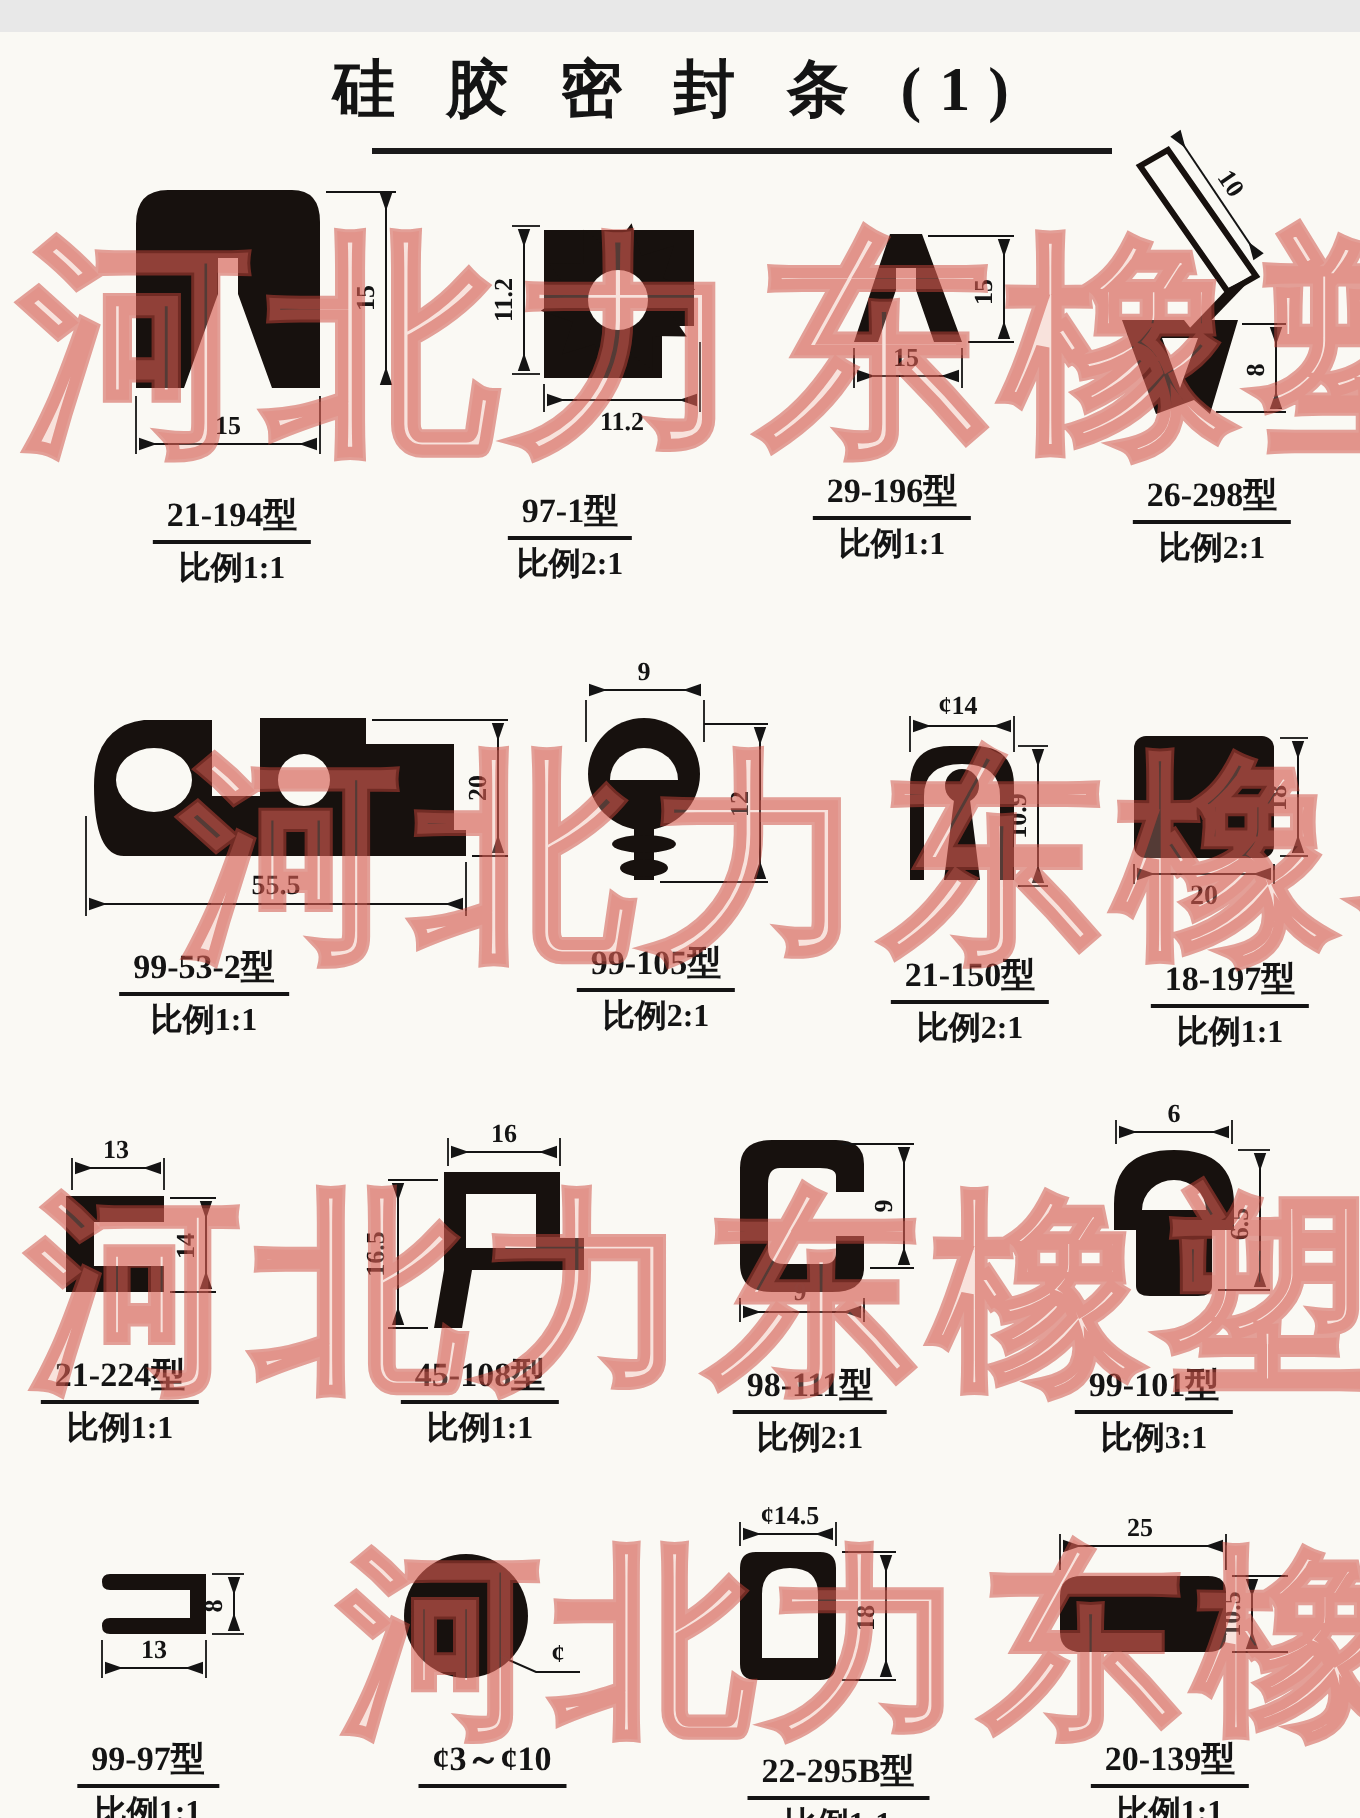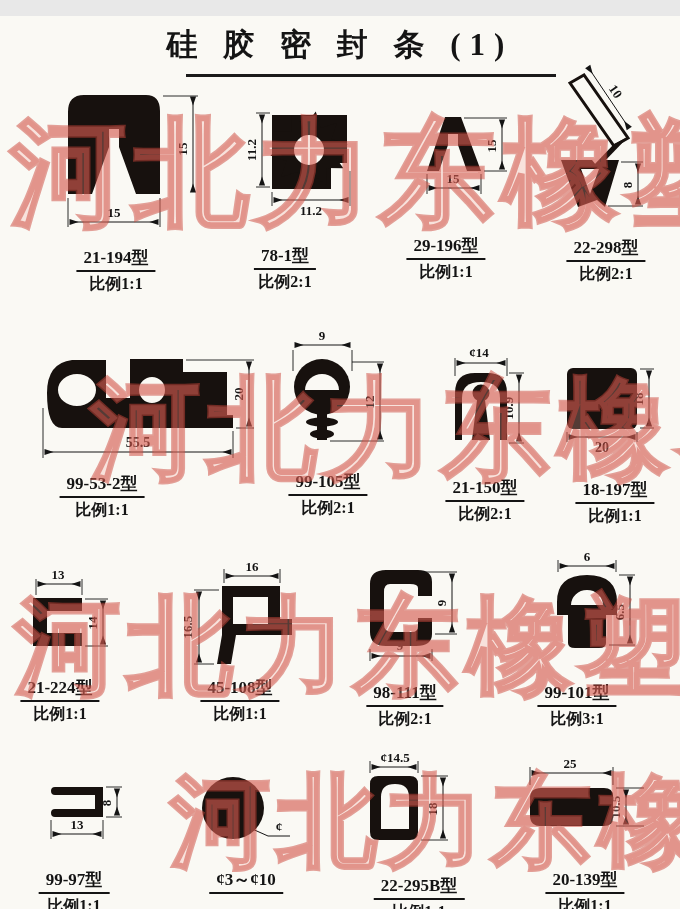--- a/index.html
+++ b/index.html
@@ -237,29 +237,29 @@
       <line class="dl" x1="626" y1="774" x2="626" y2="808" marker-start="url(#ar)" marker-end="url(#ar)"></line>
       <text class="dim" x="620" y="791" transform="rotate(-90 620 791)">10.5</text>
     </g>
   </svg>
 
   <div class="lbl" style="left:116px;top:230px">
     <div class="model">21-194型</div>
     <div class="scale">比例1:1</div>
   </div>
   <div class="lbl" style="left:285px;top:228px">
-    <div class="model">78-1型</div>
+    <div class="model">97-1型</div>
     <div class="scale">比例2:1</div>
   </div>
   <div class="lbl" style="left:446px;top:218px">
     <div class="model">29-196型</div>
     <div class="scale">比例1:1</div>
   </div>
   <div class="lbl" style="left:606px;top:220px">
-    <div class="model">22-298型</div>
+    <div class="model">26-298型</div>
     <div class="scale">比例2:1</div>
   </div>
   <div class="lbl" style="left:102px;top:456px">
     <div class="model">99-53-2型</div>
     <div class="scale">比例1:1</div>
   </div>
   <div class="lbl" style="left:328px;top:454px">
     <div class="model">99-105型</div>
     <div class="scale">比例2:1</div>
   </div>

